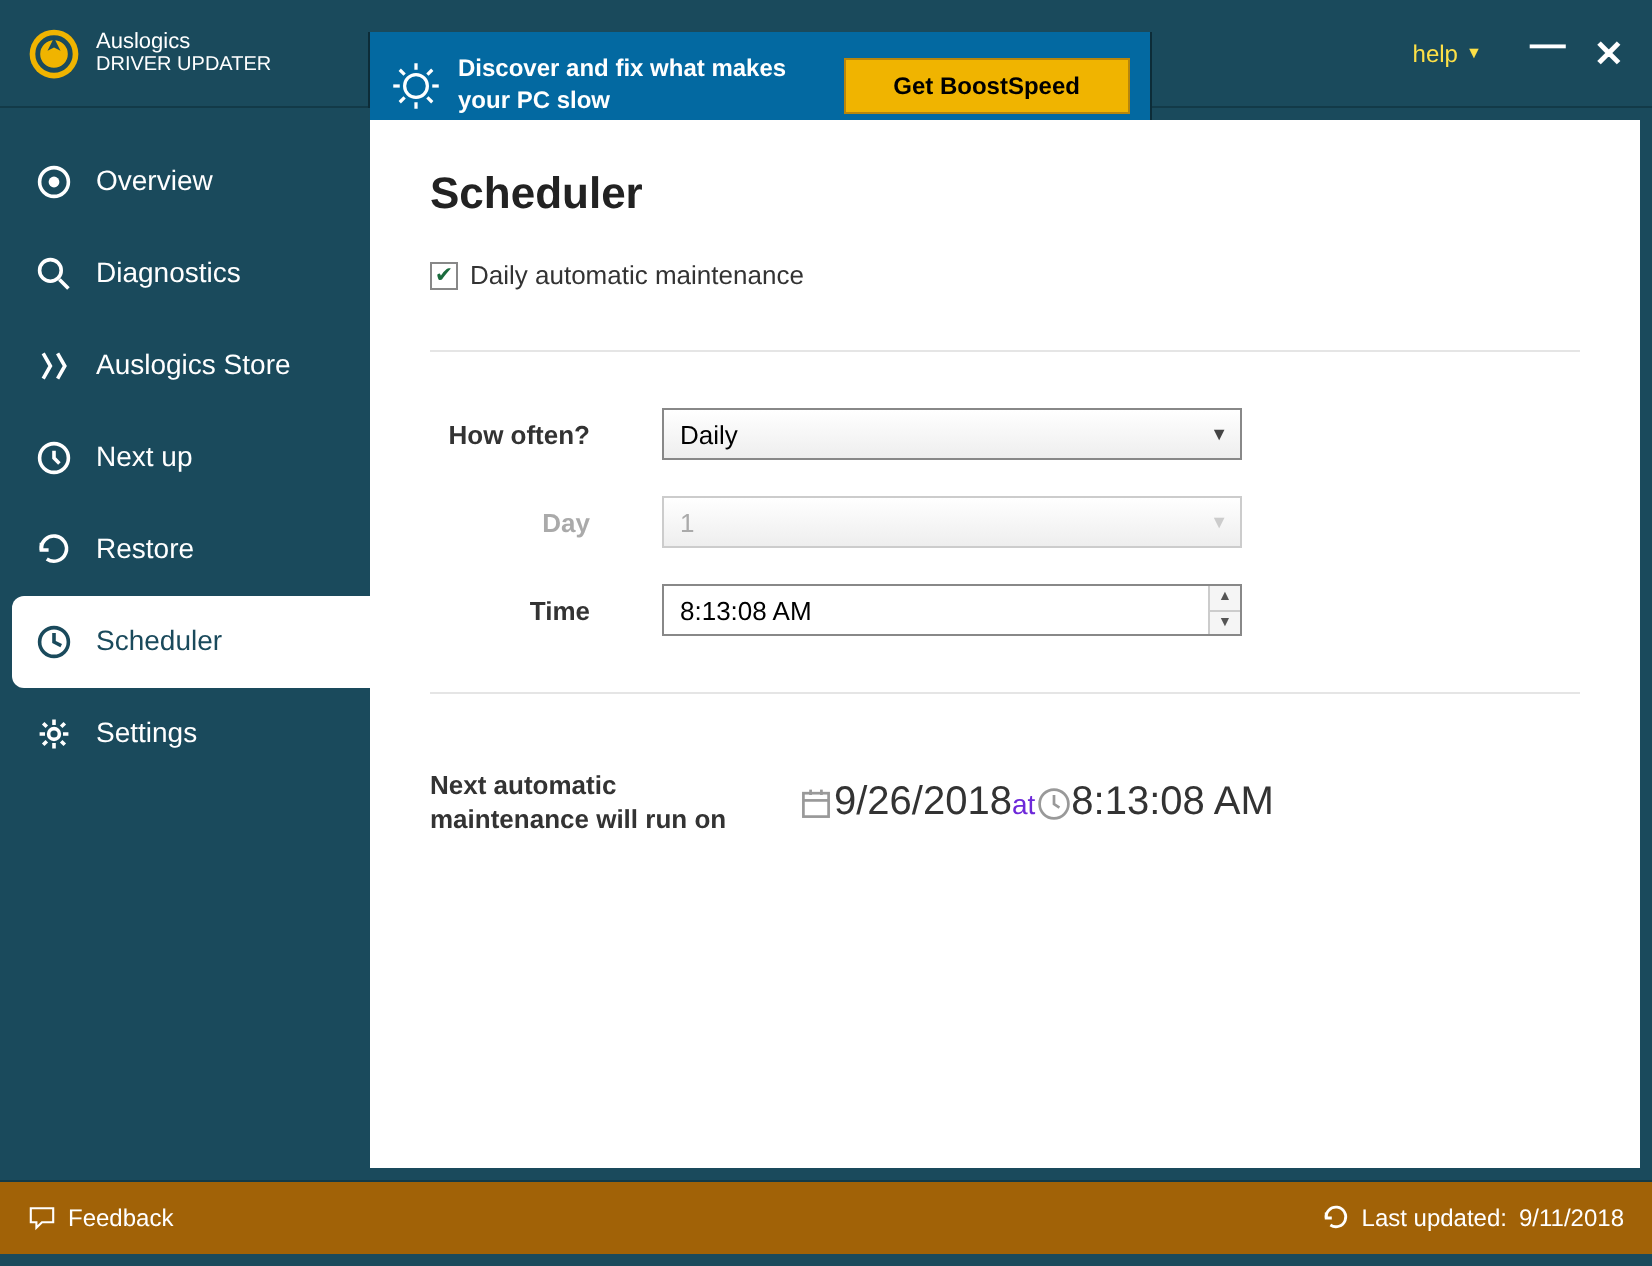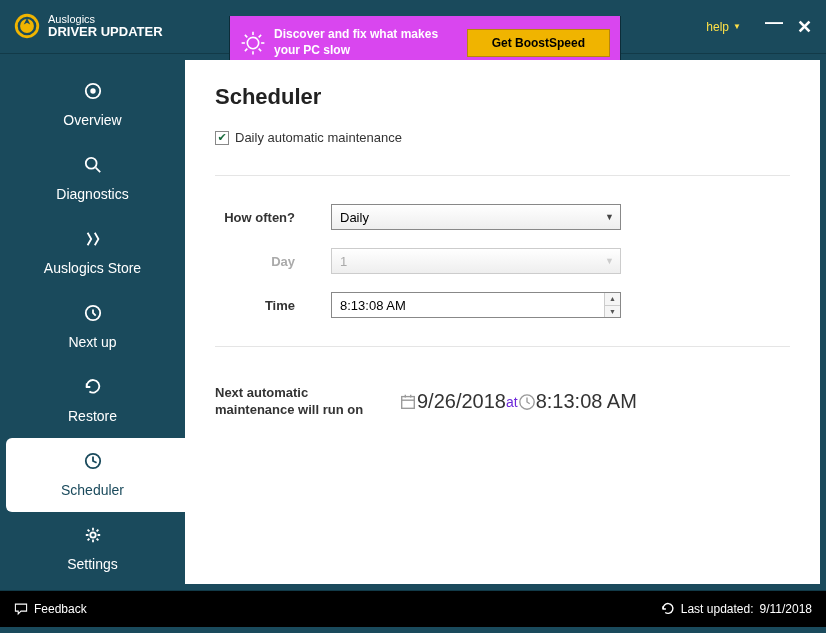--- a/index.html
+++ b/index.html
@@ -1,37 +1,37 @@
 <!DOCTYPE html>
 <html><head>
 <meta charset="utf-8">
 <style>
 * { margin: 0; padding: 0; box-sizing: border-box; font-family: "Segoe UI", Tahoma, sans-serif; }
 body { width: 826px; height: 633px; background: #1a4a5c; overflow: hidden; }
 
 .header { height: 54px; background: #1a4a5c; display: flex; align-items: center; border-bottom: 1px solid #123a48; }
-.logo-section { display: flex; align-items: center; padding: 0 14px; width: 229px; }
+.logo-section { display: flex; align-items: center; padding: 0 14px; width: 184px; }
 .logo-icon { width: 26px; height: 26px; margin-right: 8px; }
 .logo-text { color: #fff; line-height: 1.1; }
 .logo-line1 { font-size: 11px; }
-.logo-line2 { font-size: 13px; font-weight: bold; }
-
-.promo-section { flex: 0 0 392px; height: 54px; background: #d946ef; border-left: 1px solid #0c2c38; border-right: 1px solid #0c2c38; display: flex; align-items: center; padding: 0 10px; margin-top: 32px; }
+.logo-line2 { font-size: 10px; font-weight: normal; }
+
+.promo-section { flex: 0 0 392px; height: 54px; background: #0369a1; border-left: 1px solid #0c2c38; border-right: 1px solid #0c2c38; display: flex; align-items: center; padding: 0 10px; margin-top: 32px; }
 .bulb-icon { width: 26px; height: 26px; margin-right: 8px; flex-shrink: 0; }
 .promo-text { color: #fff; font-size: 12px; font-weight: bold; line-height: 1.3; flex: 1; padding-right: 8px; }
 .boost-btn { background: #f0b400; border: 1px solid #b8860b; color: #000; font-size: 12px; font-weight: bold; padding: 6px 24px; cursor: pointer; }
 
 .header-right { flex: 1; display: flex; align-items: center; justify-content: flex-end; padding-right: 14px; gap: 24px; }
 .help-link { color: #fde047; font-size: 12px; cursor: pointer; display: flex; align-items: center; gap: 4px; }
 .win-controls { display: flex; gap: 14px; align-items: center; }
 .win-btn { color: #fff; font-size: 18px; font-weight: bold; cursor: pointer; }
 
 .body-wrap { display: flex; height: 536px; }
 .sidebar { width: 185px; background: #1a4a5c; padding-top: 14px; }
-.sidebar-item { display: flex; align-items: center; padding: 14px 18px; color: #fff; font-size: 14px; cursor: pointer; gap: 12px; flex-direction: column; }
+.sidebar-item { display: flex; padding: 14px 18px; color: #fff; font-size: 14px; cursor: pointer; gap: 12px; }
 .sidebar-item.active { background: #fff; color: #1a4a5c; border-radius: 6px 0 0 6px; margin-left: 6px; padding-left: 12px; }
 .sidebar-item svg { width: 18px; height: 18px; flex-shrink: 0; }
 
 .main { flex: 1; background: #fff; margin: 6px 6px 6px 0; padding: 24px 30px; }
 .page-title { font-size: 22px; font-weight: 600; color: #222; margin-bottom: 20px; }
 .checkbox-row { display: flex; align-items: center; gap: 6px; font-size: 13px; color: #333; margin-bottom: 30px; }
 .checkbox { width: 14px; height: 14px; border: 1px solid #888; display: flex; align-items: center; justify-content: center; color: #1a6b3d; font-size: 11px; cursor: pointer; }
 .divider { border: none; border-top: 1px solid #e5e5e5; margin-bottom: 28px; }
 
 .form-row { display: flex; align-items: center; margin-bottom: 18px; gap: 26px; }
@@ -45,21 +45,21 @@
 .spinner { position: absolute; right: 0; top: 0; bottom: 0; width: 16px; border-left: 1px solid #ccc; display: flex; flex-direction: column; }
 .spinner div { flex: 1; display: flex; align-items: center; justify-content: center; font-size: 7px; color: #555; cursor: pointer; background: #f5f5f5; }
 .spinner div:first-child { border-bottom: 1px solid #ccc; }
 
 .next-section { display: flex; align-items: center; margin-top: 38px; }
 .next-label { width: 170px; text-align: left; font-size: 13px; font-weight: bold; color: #333; line-height: 1.3; margin-right: 14px; }
 .next-values { display: flex; align-items: center; font-size: 20px; color: #333; }
 .next-values .at { font-size: 14px; color: #6d28d9; }
 .mini-icon { width: 18px; height: 18px; color: #999; }
 
-.footer { height: 37px; background: #000000; display: flex; align-items: center; justify-content: space-between; padding: 0 14px; color: #fff; font-size: 12px; border-top: 1px solid #123a48; }
+.footer { height: 37px; background: #a16207; display: flex; align-items: center; justify-content: space-between; padding: 0 14px; color: #fff; font-size: 12px; border-top: 1px solid #123a48; }
 .feedback { display: flex; align-items: center; gap: 6px; cursor: pointer; }
 .last-updated { display: flex; align-items: center; gap: 6px; }
 </style>
 </head>
 <body>
 
 <div class="header">
   <div class="logo-section">
     <svg class="logo-icon" viewBox="0 0 32 32">
         <circle cx="16" cy="16" r="15" fill="#f0b400"></circle>

